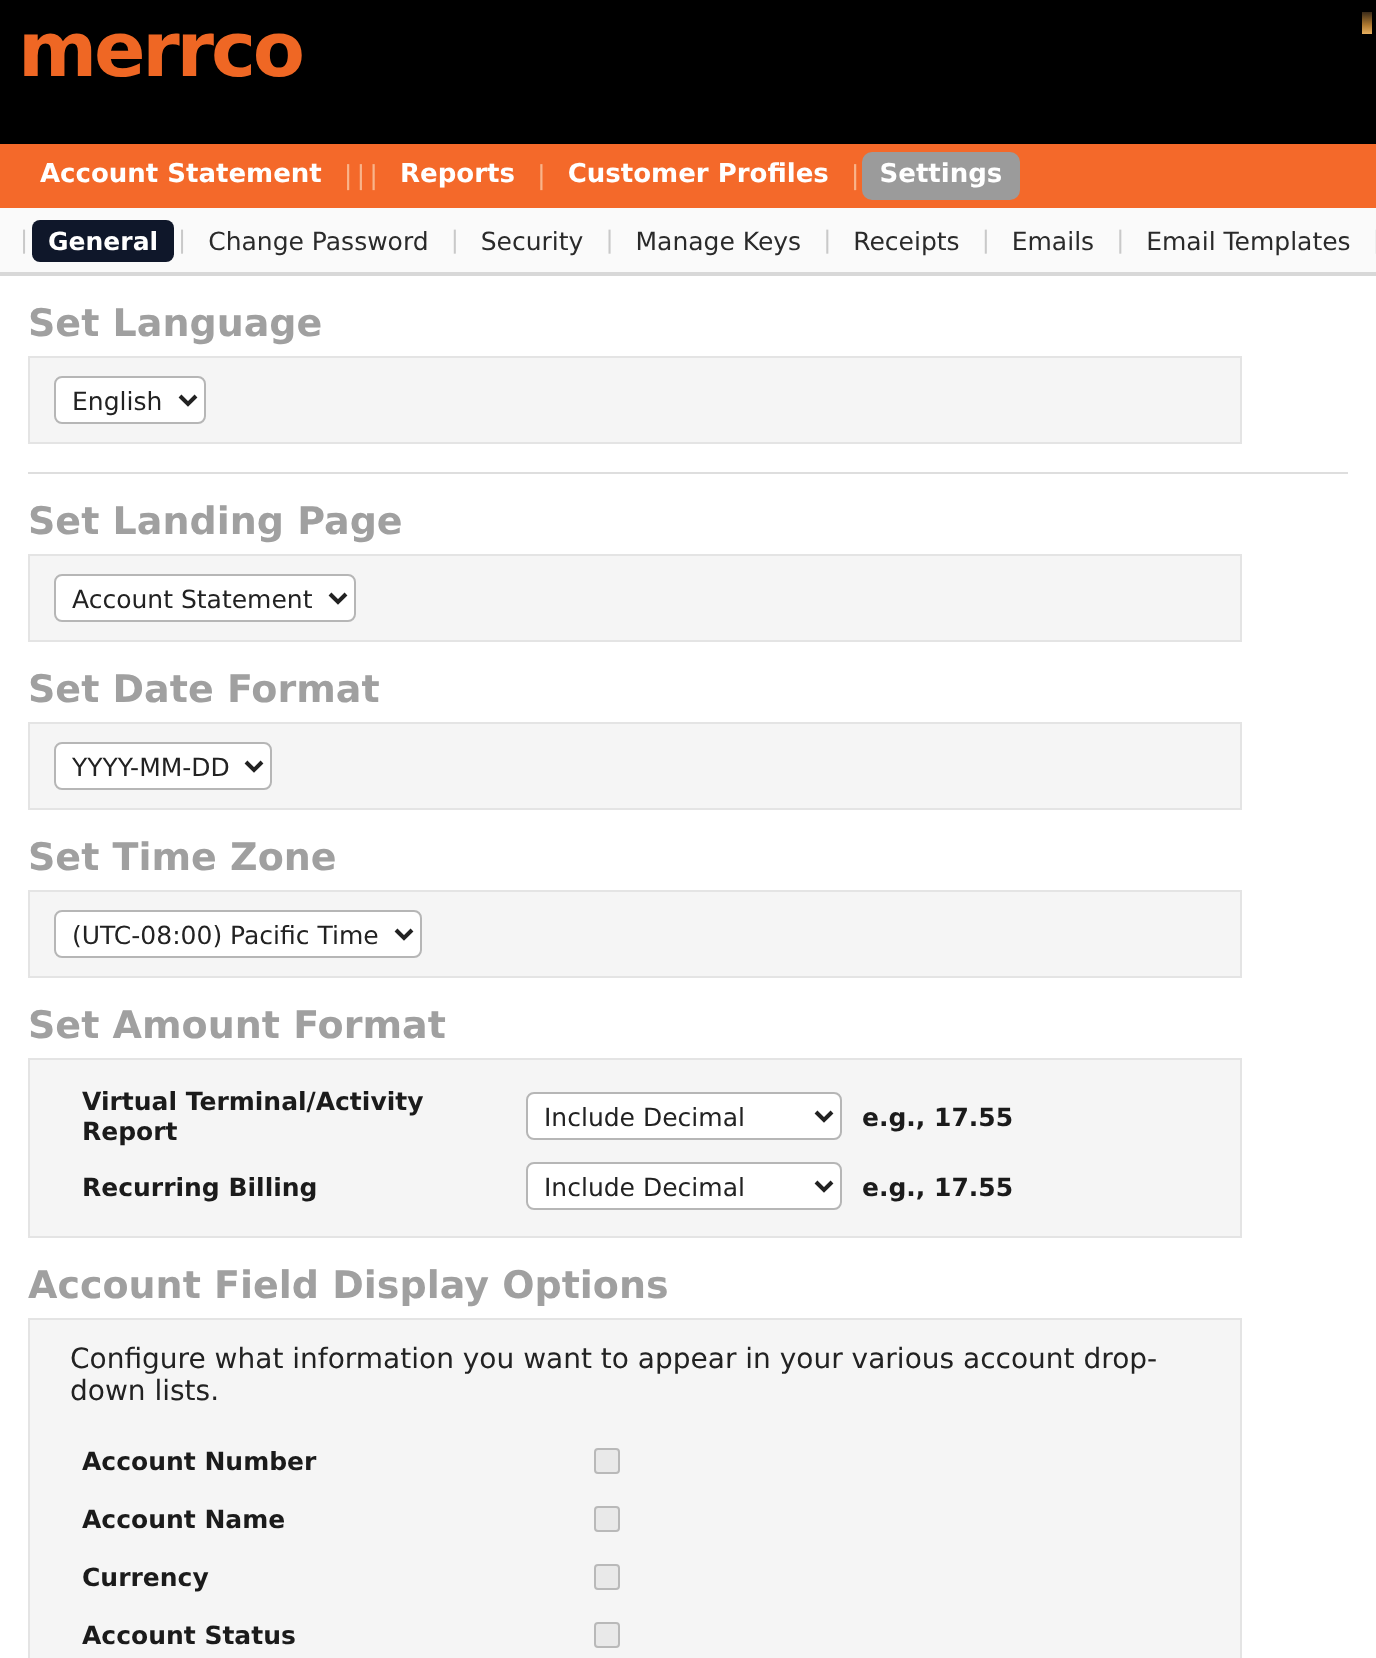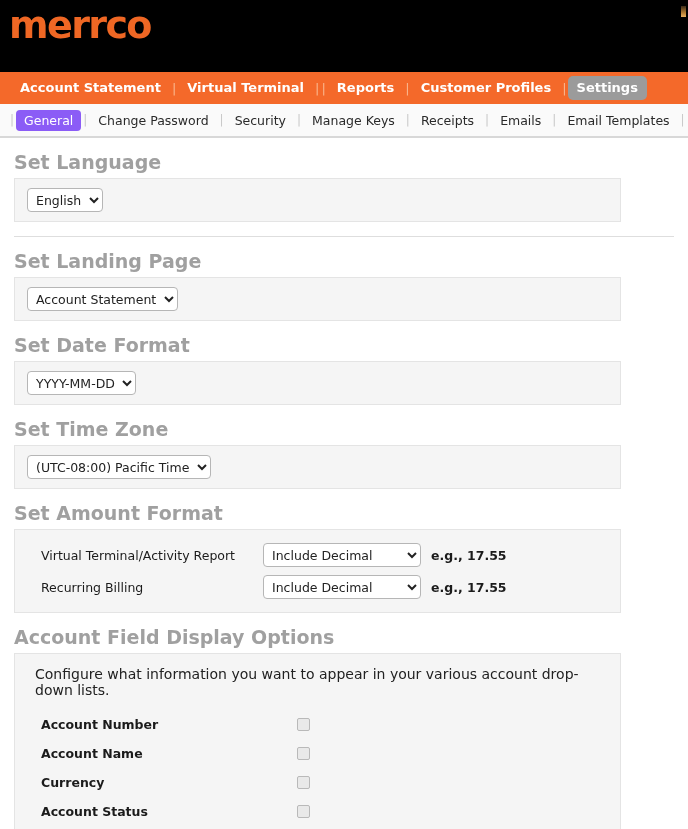--- a/index.html
+++ b/index.html
@@ -78,24 +78,25 @@
     overflow: hidden;
   }
   .subnav .sitem {
     color: #2a2a2a;
     font-size: 12.5px;
     padding: 3px 9px;
     line-height: 15px;
     cursor: pointer;
   }
   .subnav .sitem.active {
-    background: #8b5cf6;
+    background: #0f172a;
     color: #ffffff;
     border-radius: 4px;
     padding: 3px 8px;
+    font-weight: bold;
   }
   .subnav .ssep {
     color: #c9c9c9;
     font-size: 12px;
     padding: 0 2px;
   }
 
   
   .content { padding: 0 0 0 0; }
 
@@ -136,21 +137,21 @@
 
   
   .amt-row {
     display: flex;
     align-items: center;
     padding: 4px 0;
   }
   .amt-label {
     width: 236px;
     font-size: 12.5px;
-    font-weight: normal;
+    font-weight: bold;
     color: #1b1b1b;
     padding-left: 14px;
   }
   .amt-select { width: 160px; }
   .amt-select select { width: 158px; }
   .amt-eg {
     font-size: 12.5px;
     font-weight: bold;
     color: #1b1b1b;
     padding-left: 8px;
@@ -188,21 +189,20 @@
 <body>
 
 <div class="header">
   <div class="logo">merrco</div>
   <div class="corner-mark"></div>
 </div>
 
 <div class="mainnav" id="main-nav">
     <div class="item">Account Statement</div>
     <span class="sep">|</span>
-    <div class="item">Virtual Terminal</div>
     <span class="sep">|</span>
     <span class="sep">|</span>
     <div class="item">Reports</div>
     <span class="sep">|</span>
     <div class="item">Customer Profiles</div>
     <span class="sep">|</span>
     <div class="item active">Settings</div>
   </div>
 
 <div class="subnav" id="sub-nav">

